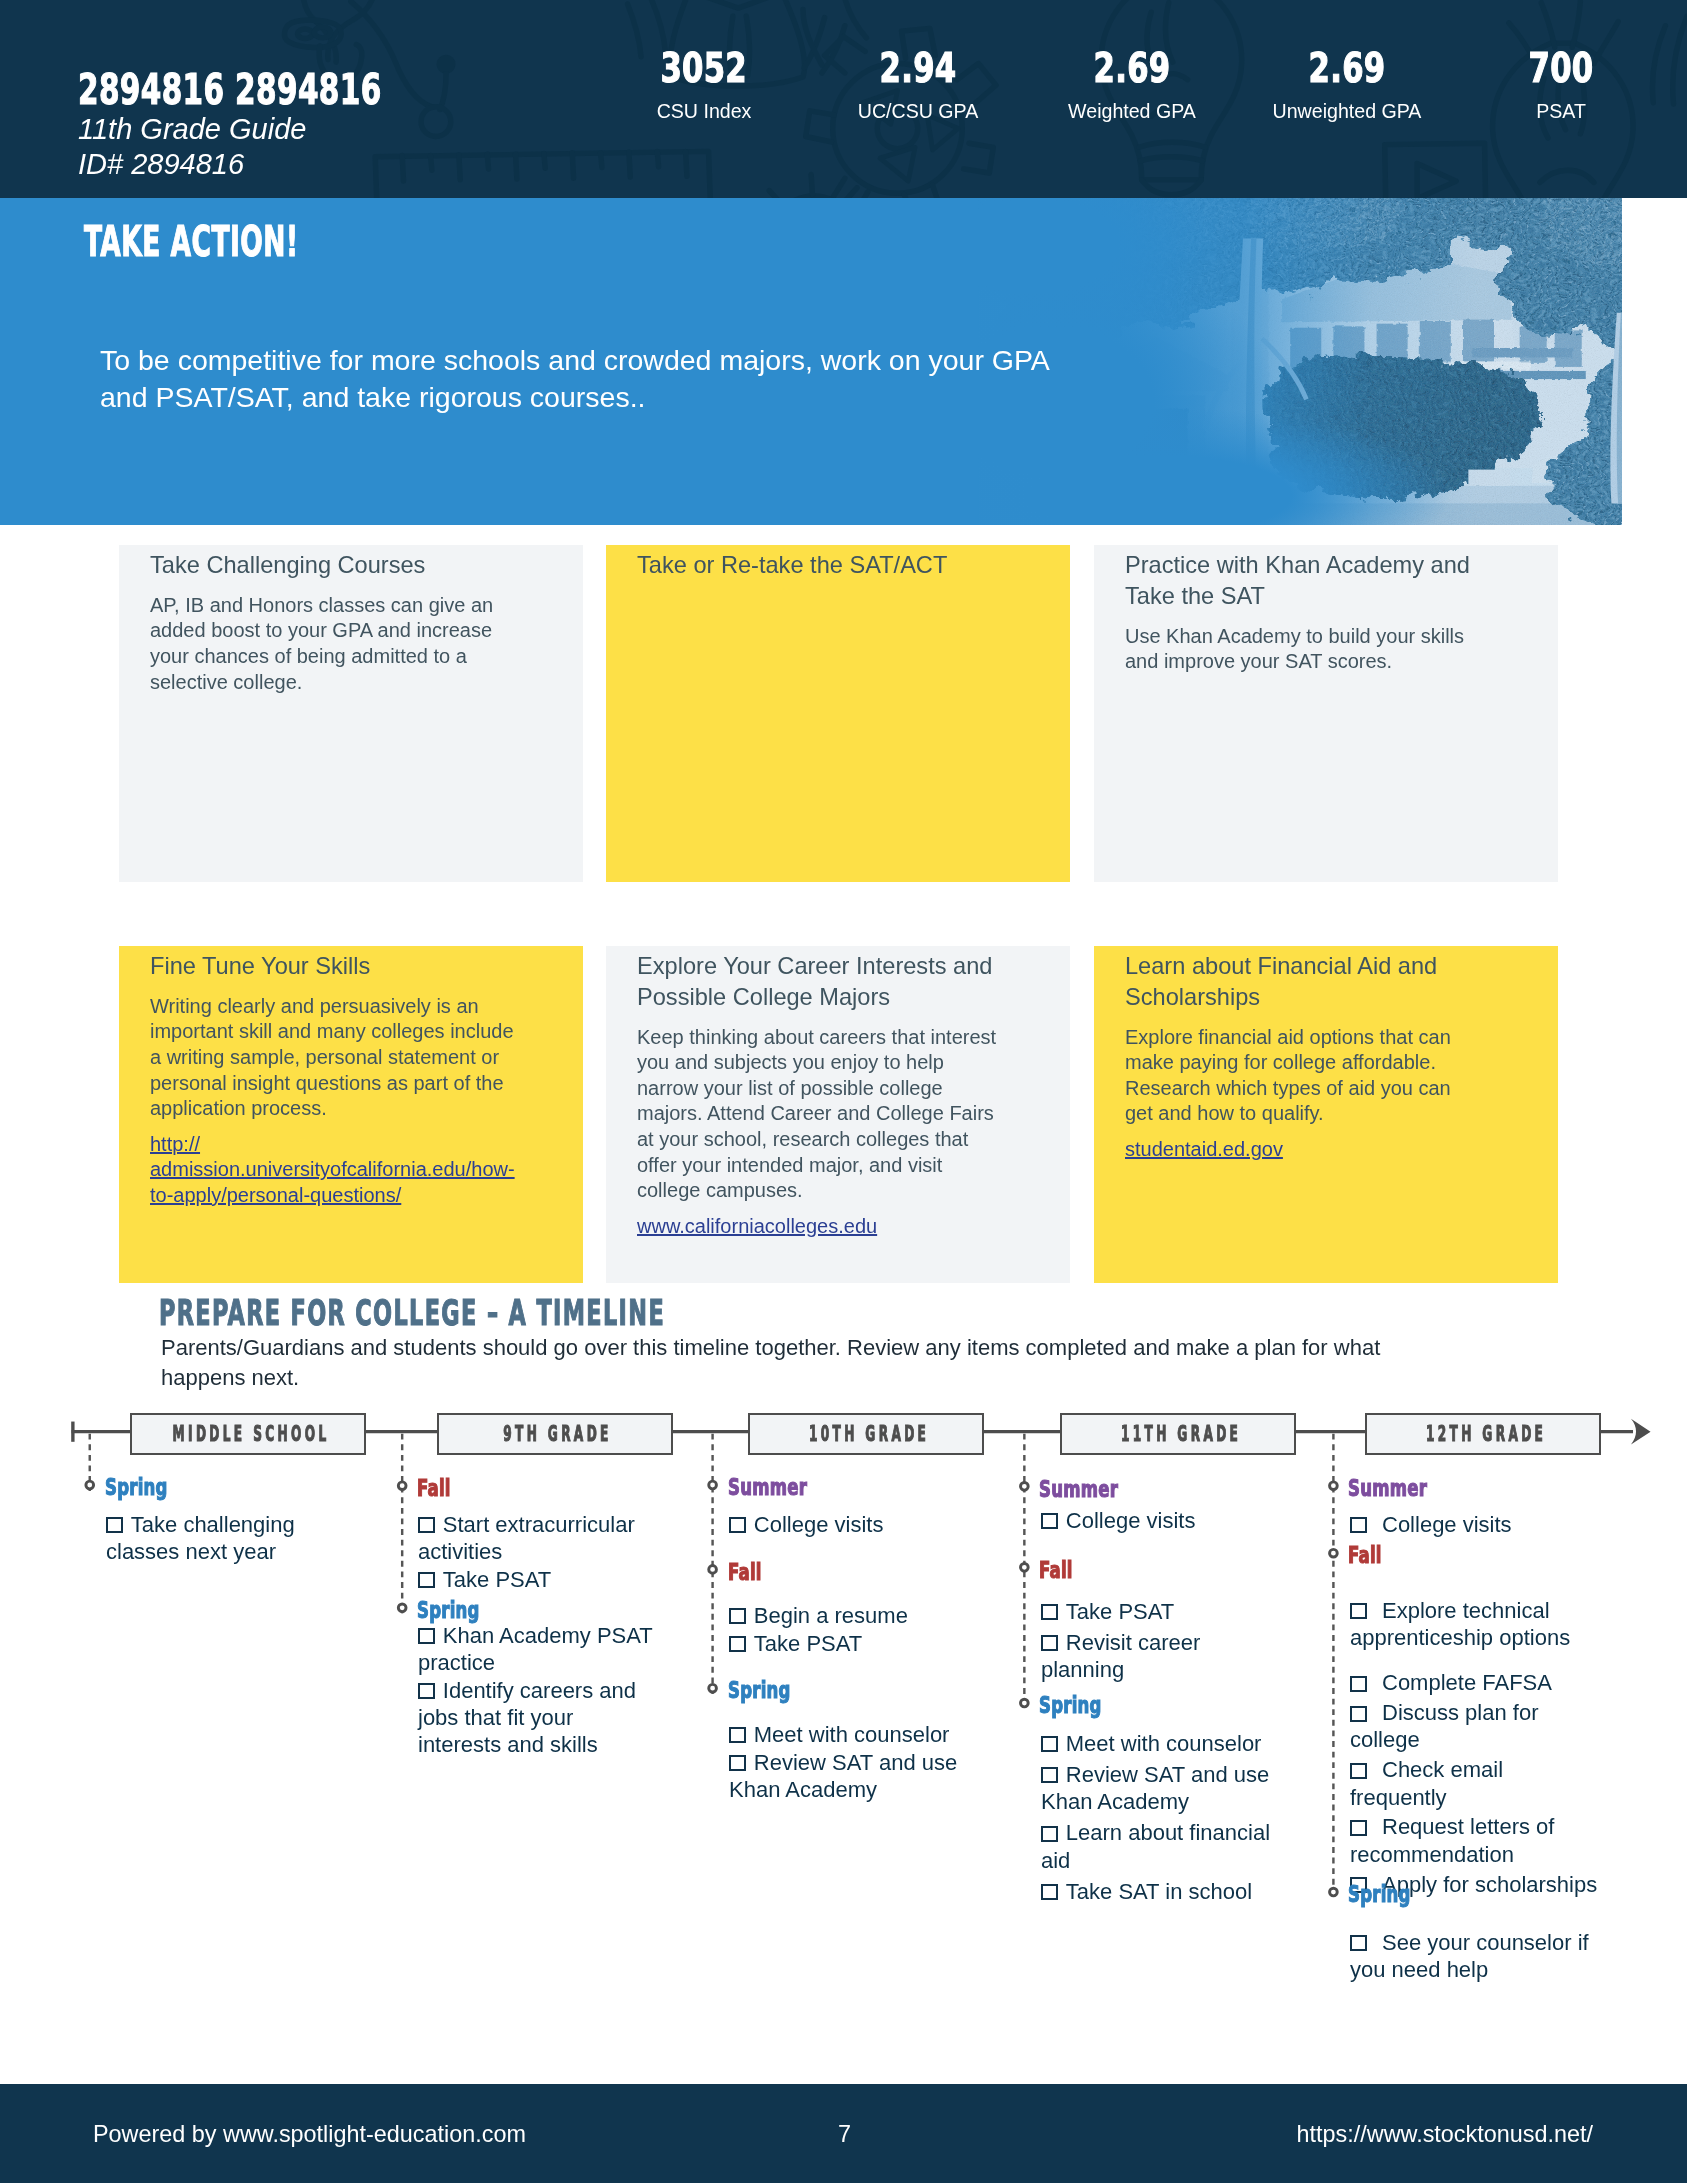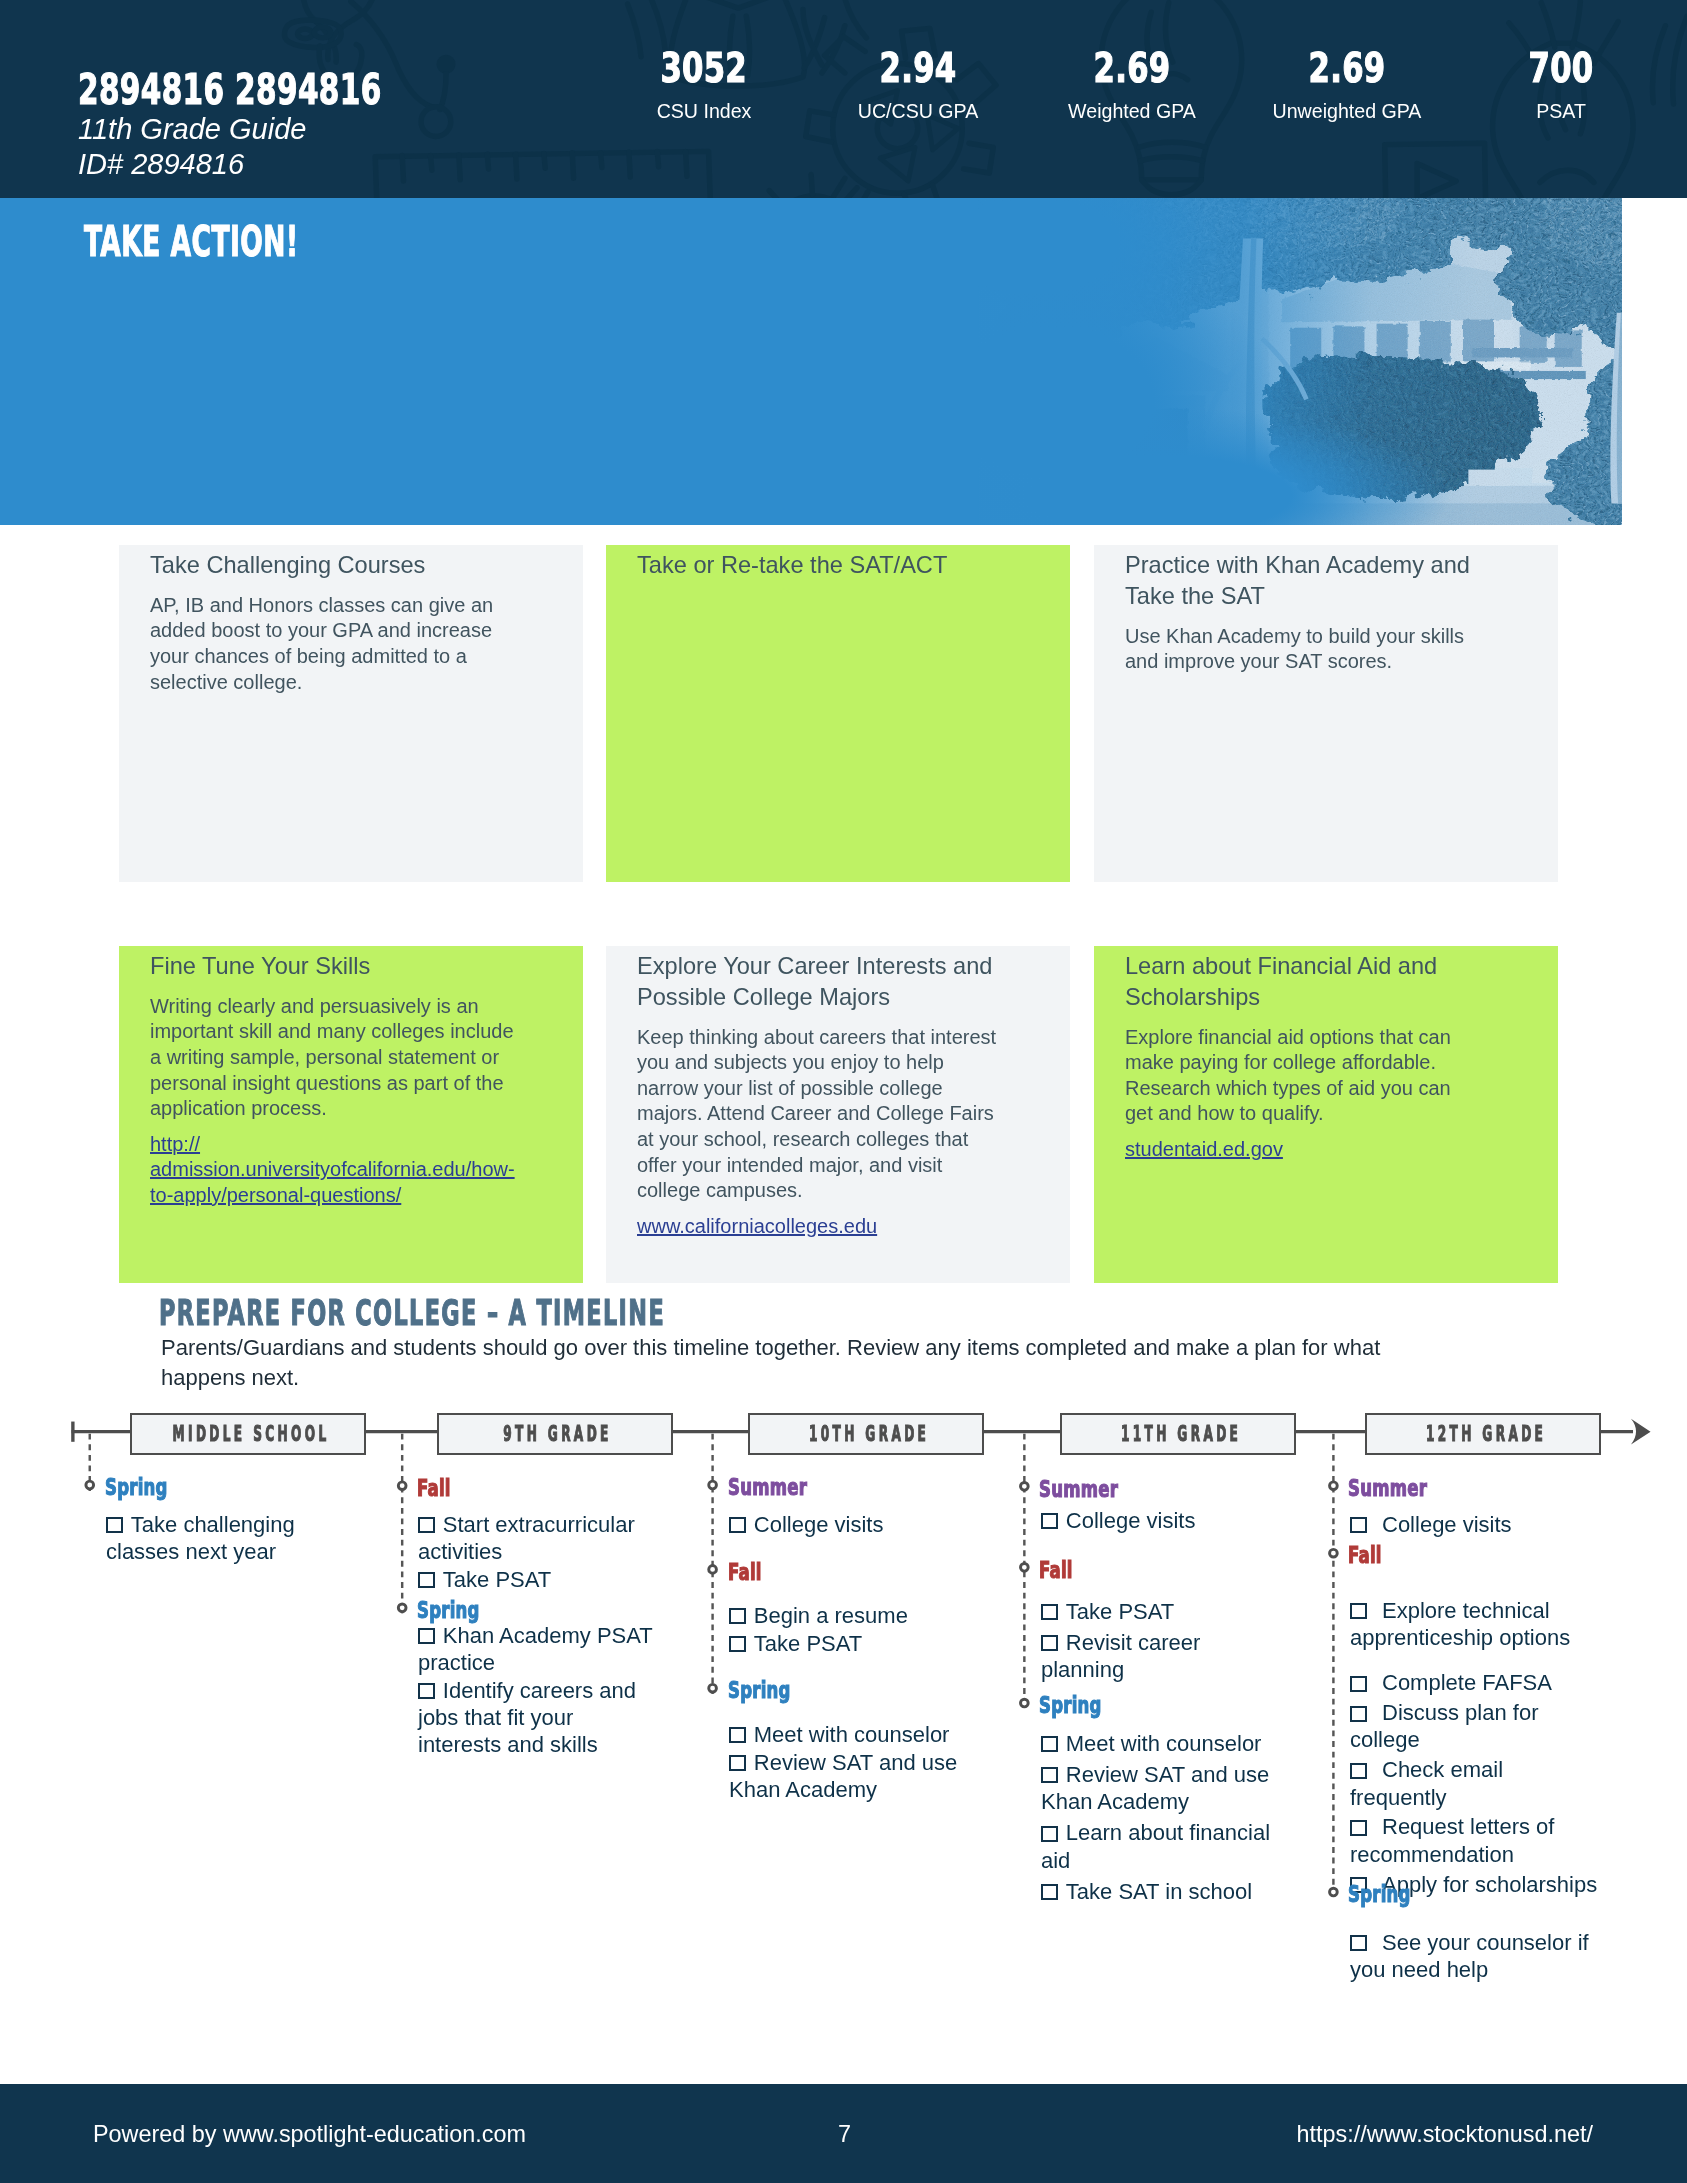--- a/index.html
+++ b/index.html
@@ -22,21 +22,21 @@
   .banner-photo{position:absolute;left:0;top:0;width:1687px;height:327px;}
   .banner-title{position:absolute;left:84px;top:29px;color:#fff;line-height:1;}
   .banner-text{position:absolute;left:100px;top:144px;width:972px;color:#fff;font-size:28.5px;line-height:1.315;}
 
   
   .card{position:absolute;box-sizing:border-box;padding:5.4px 57px 13.5px 31px;overflow:hidden;}
   .card h3{margin:0;font-weight:400;font-size:23.6px;line-height:1.31;color:#3f545f;white-space:pre-line;}
   .card p{margin:11.5px 0 0 0;font-size:20px;line-height:1.28;color:#41545f;white-space:pre-line;}
   .card .card-link{display:inline-block;margin-top:10px;font-size:20px;line-height:1.28;color:#2b3f93;text-decoration:underline;white-space:pre-line;}
   .card.grey{background:#f2f4f6;}
-  .card.blue{background:#bef264;}
+  .card.blue{background:#fde047;}
 
   
   .tl-title{position:absolute;left:159px;top:1295px;color:#4f7089;line-height:1;}
   .tl-intro{position:absolute;left:161px;top:1333px;width:1269px;font-size:22px;line-height:1.378;color:#1f2d38;}
 
   .tl{position:absolute;left:0;top:0;width:1687px;height:769px;top:1404px;}
   .gbox{position:absolute;box-sizing:border-box;height:42px;border:2.7px solid #4d4d4d;background:#f2f4f6;color:#4d4d4d;
         display:flex;align-items:center;justify-content:center;}
 
   .tl-svg{position:absolute;left:0;top:0;width:1687px;height:783px;}
@@ -308,20 +308,21 @@
         <rect x="1430" y="0" width="1070" height="484" fill="#2e8ccd" opacity="0.12"></rect>
       </g>
 
       <rect x="1400" y="0" width="790" height="484" fill="url(#fadeL)"></rect>
       <rect x="0" y="0" width="1450" height="484" fill="#2e8ccd"></rect>
       <ellipse cx="1560" cy="300" rx="330" ry="240" fill="url(#blob)"></ellipse>
       <ellipse cx="1720" cy="440" rx="430" ry="130" fill="url(#blob)"></ellipse>
       <ellipse cx="1530" cy="70" rx="280" ry="150" fill="url(#blob)"></ellipse>
     </svg>
     <div class="banner-title"><span class="disp" style="font-size:43px;transform:scaleX(0.685) translateY(-7.4px);letter-spacing:0.7px;">TAKE ACTION!</span></div>
+    <div class="banner-text">To be competitive for more schools and crowded majors, work on your GPA and PSAT/SAT, and take rigorous courses..</div>
   </div>
   <div class="cards">
     <div class="card grey" style="left:119px;top:545px;width:464px;height:337px;">
       <h3>Take Challenging Courses</h3>
       <p>AP, IB and Honors classes can give an
 added boost to your GPA and increase
 your chances of being admitted to a
 selective college.</p>
     </div>
     <div class="card blue" style="left:606px;top:545px;width:464px;height:337px;">

